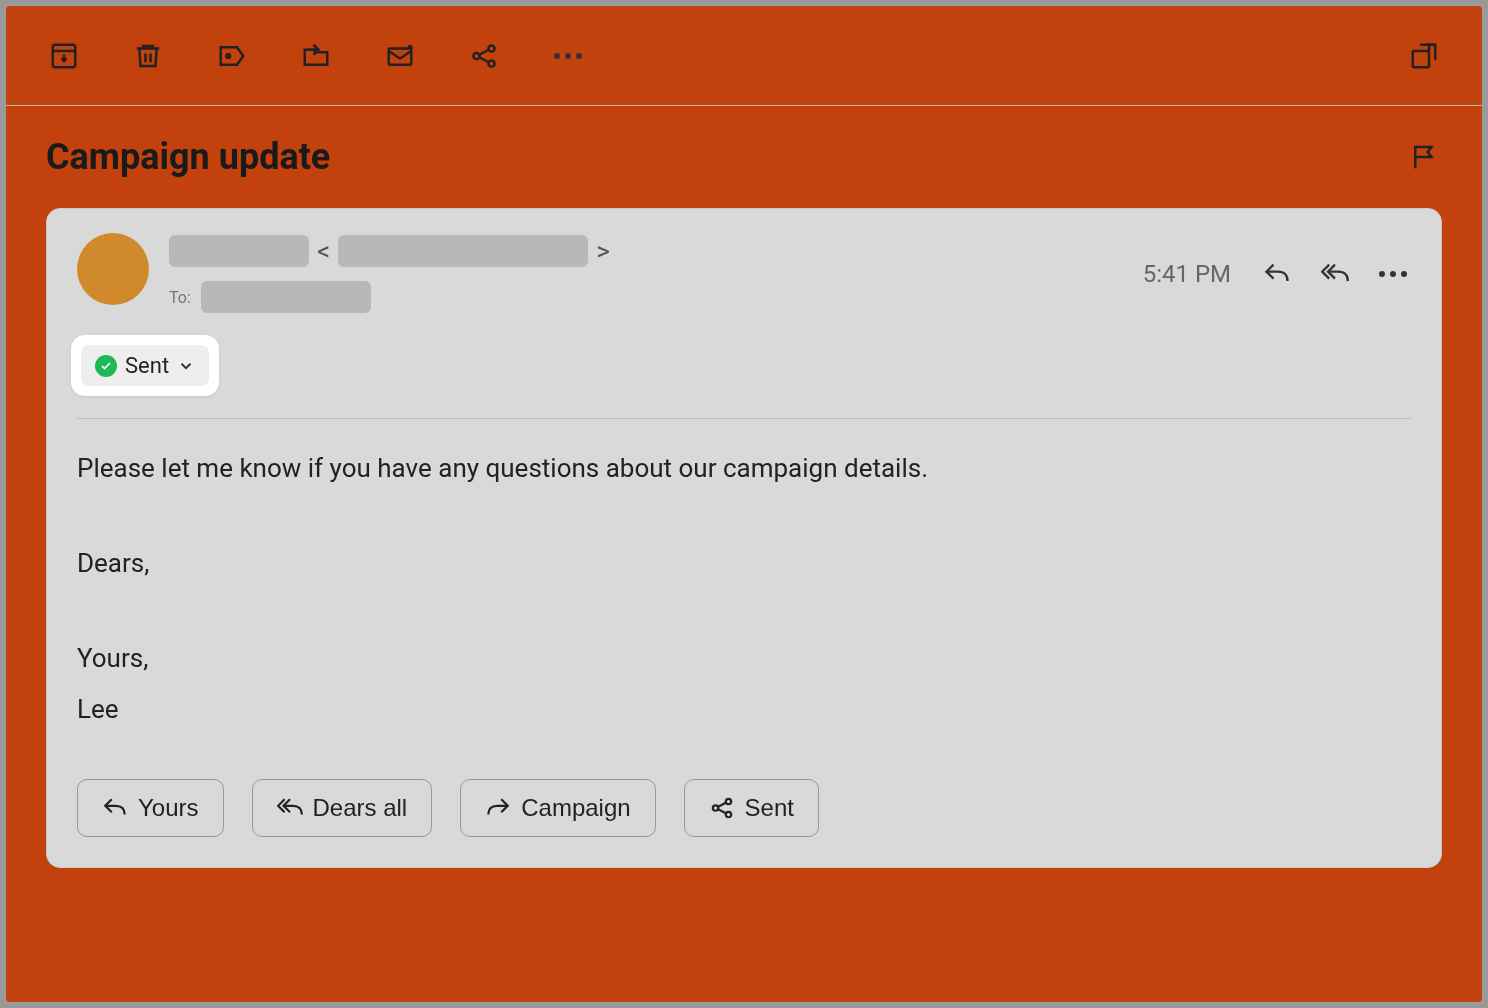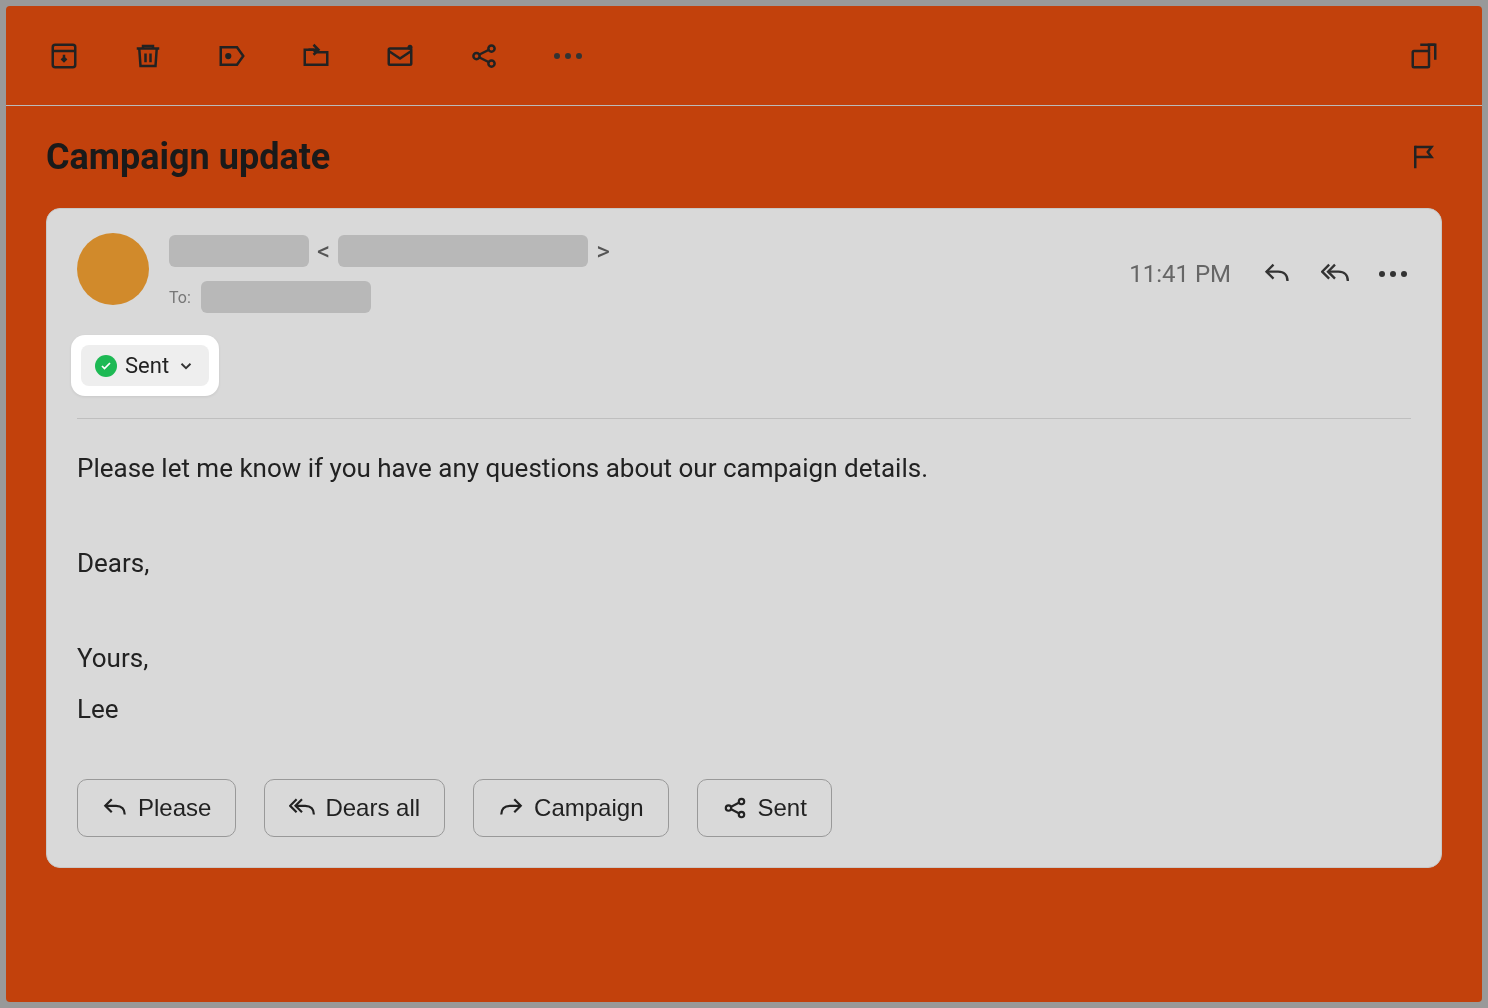--- a/index.html
+++ b/index.html
@@ -254,21 +254,21 @@
           <span>&lt;</span>
           <span class="redact redact-email"></span>
           <span>&gt;</span>
         </div>
         <div class="to-line">
           <span>To:</span>
           <span class="redact redact-to"></span>
         </div>
       </div>
       <div class="header-actions">
-        <span class="timestamp">11:41 PM</span>
+        <span class="timestamp">5:41 PM</span>
         <div class="icon-btn">
           <svg viewBox="0 0 24 24">
               <path d="M9 4L3 10l6 6"></path>
               <path d="M3 10h10c5 0 8 3 8 8"></path>
             </svg>
         </div>
         <div class="icon-btn">
           <svg viewBox="0 0 24 24">
               <path d="M7 4L1 10l6 6"></path>
               <path d="M12 4L6 10l6 6"></path>
@@ -307,21 +307,21 @@
       <p class="tight">Yours,</p>
       <p class="tight">Lee</p>
     </div>
 
     <div class="action-row">
       <button class="action-btn">
         <svg viewBox="0 0 24 24">
             <path d="M9 4L3 10l6 6"></path>
             <path d="M3 10h10c5 0 8 3 8 8"></path>
           </svg>
-        <span>Please</span>
+        <span>Yours</span>
       </button>
       <button class="action-btn">
         <svg viewBox="0 0 24 24">
             <path d="M7 4L1 10l6 6"></path>
             <path d="M12 4L6 10l6 6"></path>
             <path d="M6 10h9c5 0 8 3 8 8"></path>
           </svg>
         <span>Dears all</span>
       </button>
       <button class="action-btn">

